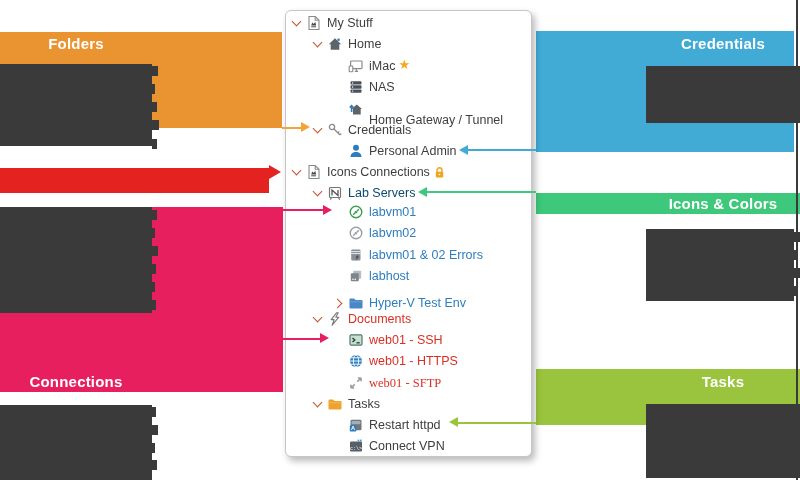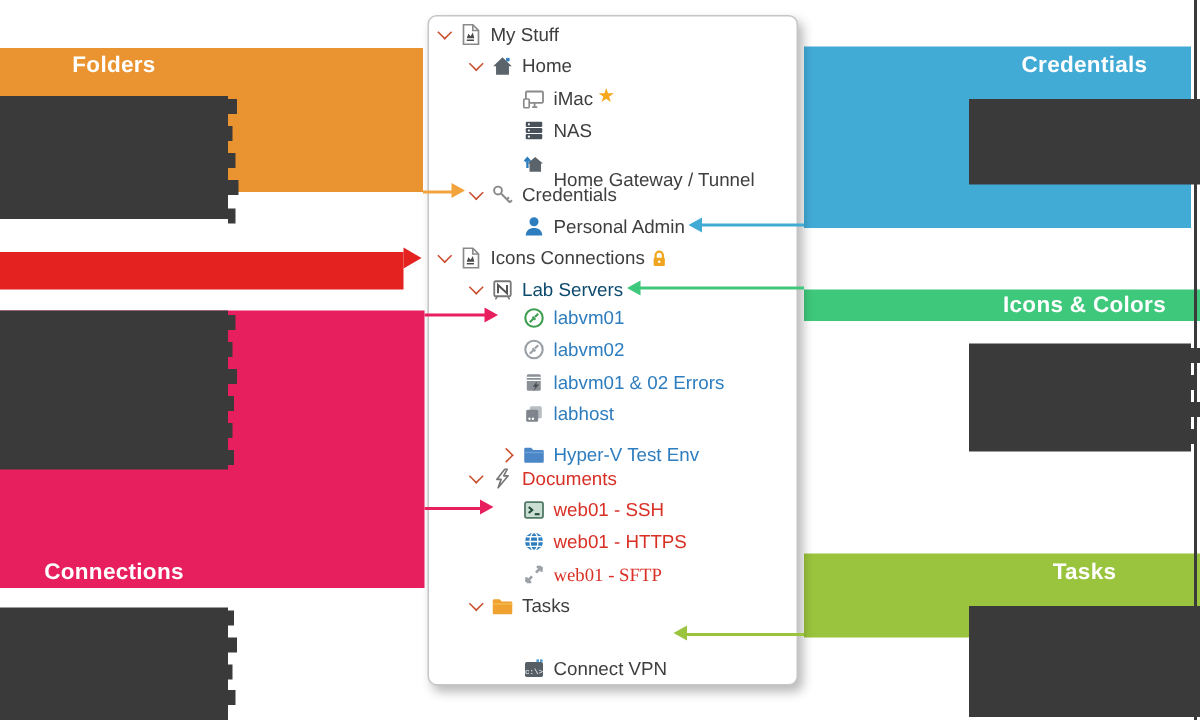--- a/index.html
+++ b/index.html
@@ -334,20 +334,32 @@
           <i></i>
         </span>
         <span class="ticon">
           <svg xmlns="http://www.w3.org/2000/svg" width="16" height="16" viewBox="0 0 16 16">
             <path d="M1.5 4.4c0-.5.4-.9.9-.9h3.7l1.4 1.5h6.1c.5 0 .9.4.9.9v6.7c0 .5-.4.9-.9.9H2.4c-.5 0-.9-.4-.9-.9z" fill="#F0A230"></path>
             <path d="M1.5 6.2h13v1h-13z" fill="#F6B84E"></path>
           </svg>
         </span>
         <span class="lbl" style="color: rgb(62, 62, 62);">Tasks</span>
       </div>
+      <div class="row" style="top: 414px; padding-left: 45px;">
+        <span class="chev "></span>
+        <span class="ticon">
+          <svg xmlns="http://www.w3.org/2000/svg" width="16" height="16" viewBox="0 0 16 16">
+            <rect x="2.5" y="2.8" width="11" height="10.4" rx="1.2" fill="#6E7780"></rect>
+            <rect x="3.6" y="4" width="8.8" height="3.2" fill="#A6ADB4"></rect>
+            <rect x="1.8" y="8.2" width="6.4" height="6.4" rx="0.8" fill="#2E7DBE"></rect>
+            <text x="5" y="13.4" font-size="5.6" font-weight="bold" fill="#fff" text-anchor="middle" font-family="Liberation Sans,sans-serif">A</text>
+          </svg>
+        </span>
+        <span class="lbl" style="color: rgb(62, 62, 62);">Restart httpd</span>
+      </div>
       <div class="row" style="top: 435.5px; padding-left: 45px;">
         <span class="chev "></span>
         <span class="ticon">
           <svg xmlns="http://www.w3.org/2000/svg" width="16" height="16" viewBox="0 0 16 16">
             <rect x="9.6" y="1.6" width="1.7" height="1.7" fill="#4A9BD6"></rect>
             <rect x="12" y="1.6" width="1.7" height="1.7" fill="#4A9BD6"></rect>
             <rect x="2" y="3.4" width="12" height="10" rx="1.2" fill="#565E66"></rect>
             <text x="8" y="11.6" font-size="5" fill="#fff" text-anchor="middle" font-family="Liberation Mono,monospace">c:\&gt;</text>
           </svg>
         </span>

